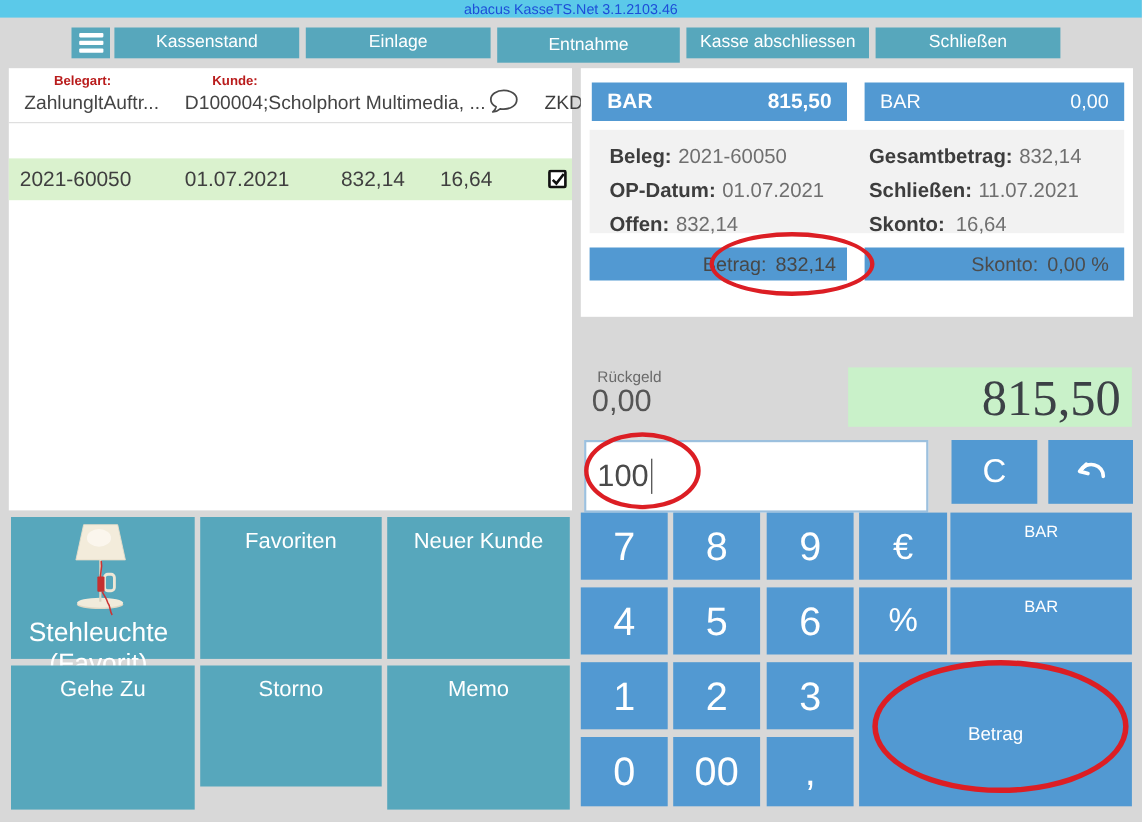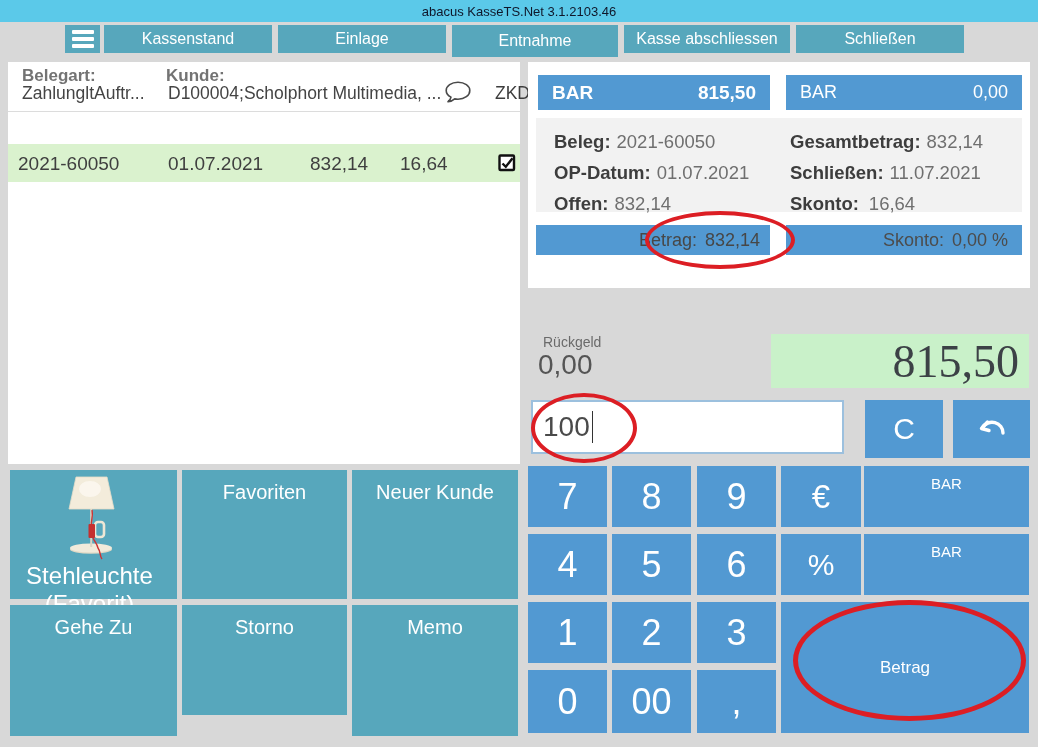--- a/index.html
+++ b/index.html
@@ -4,31 +4,31 @@
 <style>
   html,body{margin:0;padding:0;}
   body{
     width:1038px;height:747px;position:relative;overflow:hidden;
     background:var(--background,#d8d8d8);
     font-family:"Liberation Sans",sans-serif;
     -webkit-font-smoothing:antialiased;
   }
   .abs{position:absolute;box-sizing:border-box;}
   
-  .titlebar{left:0;top:0;width:1038px;height:22px;background:var(--titlebar,#5bc9e9);
-    display:flex;align-items:center;justify-content:center;font-size:13px;color:#0f172a;}
+  .titlebar{left:0;top:0;width:1038px;height:16px;background:var(--titlebar,#5bc9e9);
+    display:flex;align-items:center;justify-content:center;font-size:13px;color:#1d4ed8;}
   
   .tealbtn{background:var(--teal,#57a7bc);color:#fff;display:flex;align-items:center;justify-content:center;
     font-size:16px;cursor:pointer;}
   .menu-block{left:65px;top:25px;width:35px;height:28px;display:flex;align-items:center;justify-content:center;}
   .hamburger{display:flex;flex-direction:column;gap:3.5px;}
   .hamburger span{display:block;width:22px;height:3.5px;background:#fff;border-radius:1px;}
   
   .panel{background:var(--panel,#ffffff);}
-  .lbl-sm{font-size:17px;font-weight:bold;color:#737373;}
+  .lbl-sm{font-size:12px;font-weight:bold;color:#b91c1c;margin-left:27px;}
   .hdr-val{font-size:17.5px;color:#444;}
   .divider{border-bottom:1px solid #dcdcdc;}
   .grow{background:var(--row-green,#daf2ce);}
   .grow span{font-size:19px;color:#3f3f3f;}
   
   .bluebar{background:var(--blue,#5299d2);color:#fff;display:flex;align-items:center;}
   .infobox{background:var(--info-bg,#f2f2f2);}
   .info-line{height:31px;display:flex;align-items:center;font-size:18.5px;white-space:nowrap;}
   .info-line .lbl{font-weight:bold;color:#3d3d3d;margin-right:6px;}
   .info-line .val{color:#6f6f6f;}
@@ -161,21 +161,21 @@
     <span>0,00 %</span>
   </div>
 </div>
 
 <div class="abs" style="left:543px;top:334px;font-size:14px;color:#6a6a6a;">Rückgeld</div>
 <div class="abs" style="left:538px;top:349px;font-size:28px;color:#555;">0,00</div>
 <div class="abs display-green" style="left:771px;top:334px;width:258px;height:54px;">
   <span>815,50</span>
 </div>
 
-<div class="abs faux-input" style="left:531px;top:400px;width:313px;height:54px;">
+<div class="abs faux-input" style="left:531px;top:400px;width:313px;height:66px;">
   <span>100</span>
     <span class="caret"></span>
 </div>
 <div class="abs key" style="left:865px;top:400px;width:78px;height:58px;font-size:30px;">
   <span>C</span>
 </div>
 <div class="abs key" style="left:953px;top:400px;width:77px;height:58px;">
   <span>
     <svg width="36" height="28" viewBox="0 0 36 28">
       <path d="M29 20 A 11 10.5 0 0 0 8.5 14.5" fill="none" stroke="#fff" stroke-width="3.4" stroke-linecap="round"></path>

